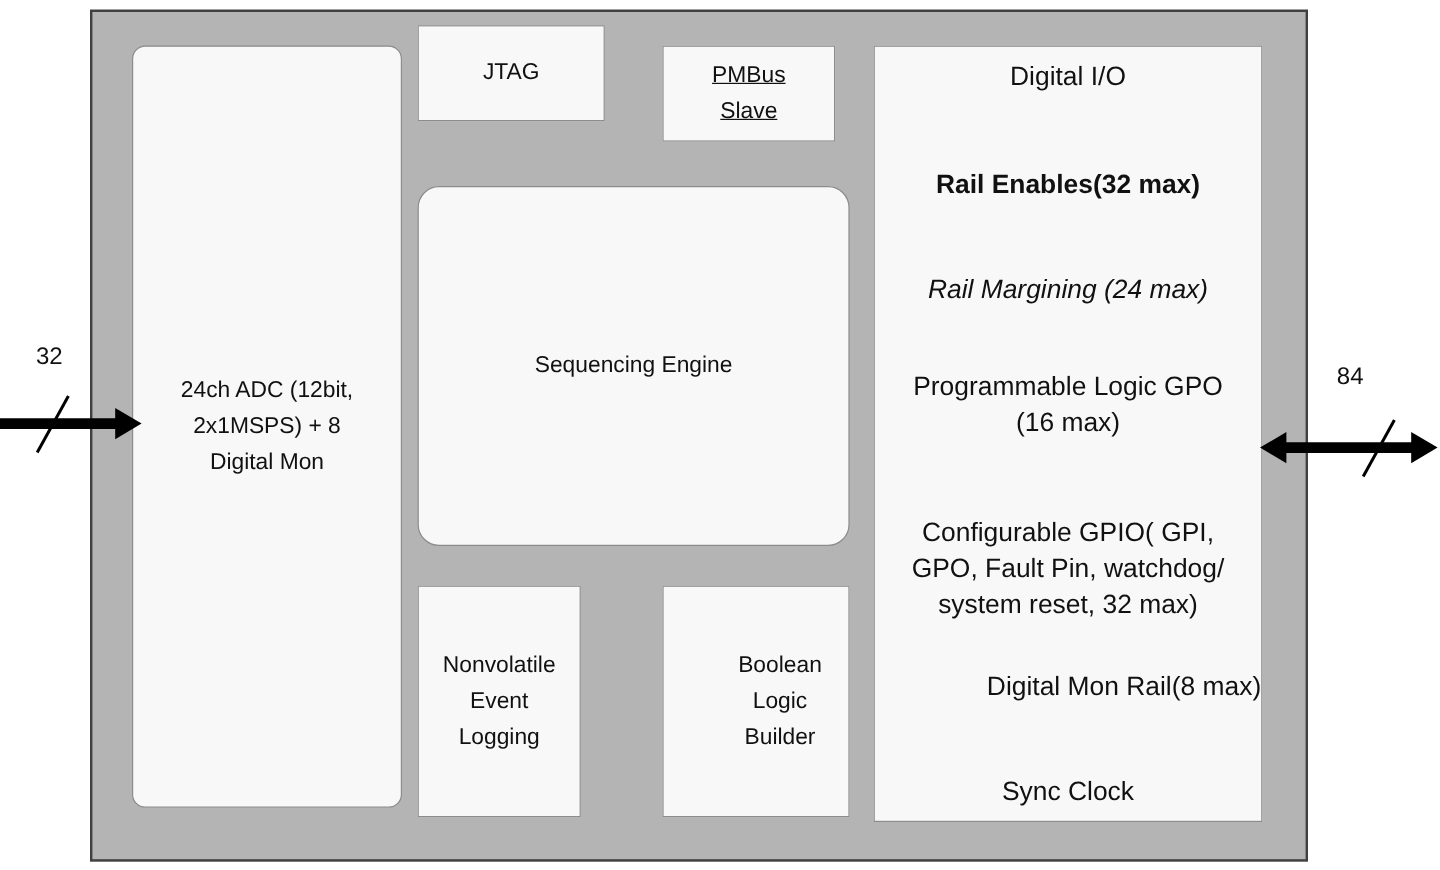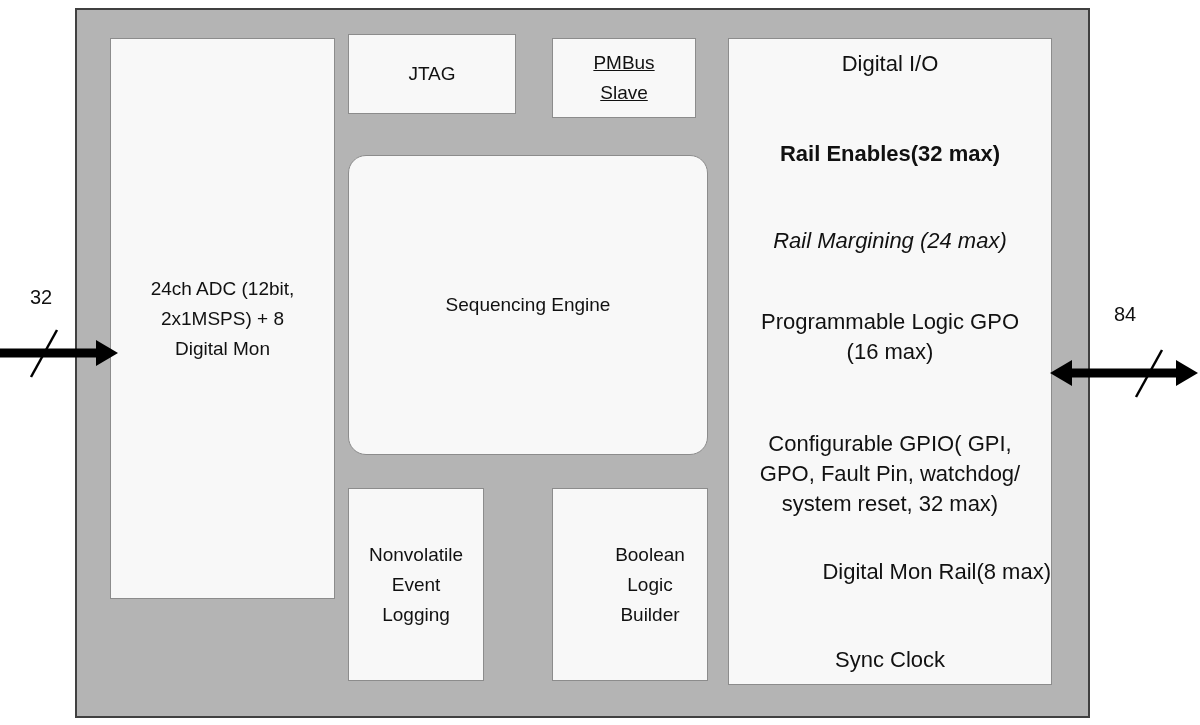--- a/index.html
+++ b/index.html
@@ -33,22 +33,22 @@
     box-sizing: border-box;
     display: flex;
     align-items: center;
     justify-content: center;
     text-align: center;
     font-size: 19px;
     line-height: 30px;
     color: #111111;
     white-space: pre-line;
   }
-  .adc-block   { left: 110px; top: 38px;  width: 225px; height: 561px; }
-  .jtag-block  { left: 348px; top: 34px;  width: 168px; height: 80px; align-items: center;  }
+  .adc-block   { left: 110px; top: 38px;  width: 225px; height: 635px; border-radius: 11px; }
+  .jtag-block  { left: 348px; top: 21px;  width: 156px; height: 80px; align-items: center;  }
   .pmbus-block { left: 552px; top: 38px;  width: 144px; height: 80px; text-decoration: underline;  }
   .seq-block   { left: 348px; top: 155px; width: 360px; height: 300px; border-radius: 18px; }
   .nvlog-block { left: 348px; top: 488px; width: 136px; height: 193px; }
   .bool-block  { left: 552px; top: 488px; width: 156px; height: 193px; padding-left: 40px; }
   .dio-block {
     left: 728px; top: 38px; width: 324px; height: 647px;
     display: block;
   }
   .dio-item {
     position: absolute;

